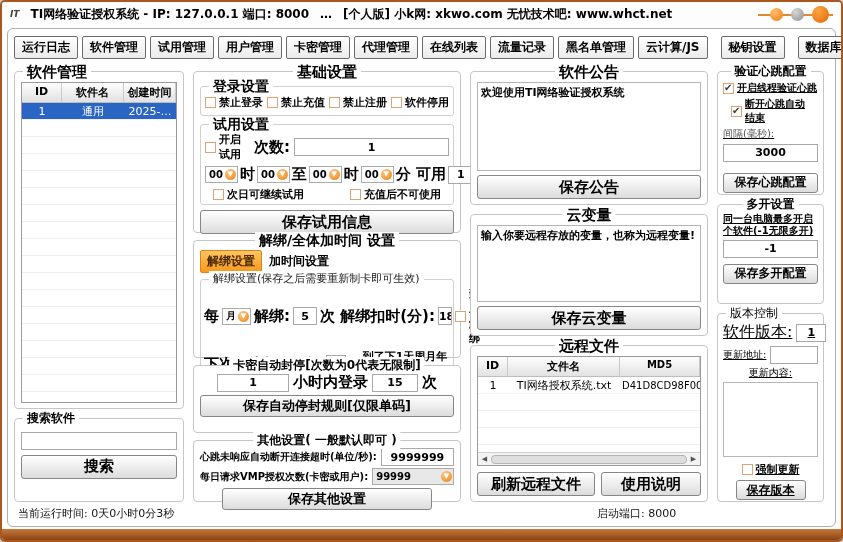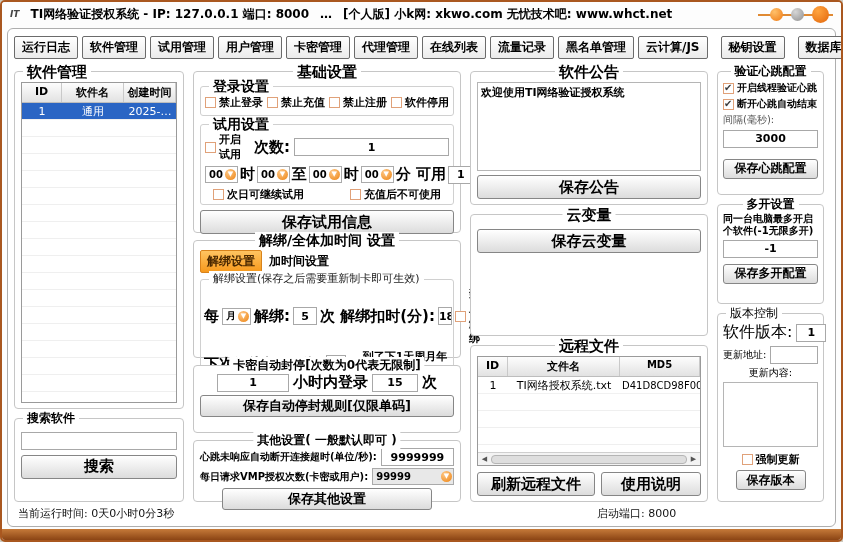--- a/index.html
+++ b/index.html
@@ -23,21 +23,21 @@
                background: linear-gradient(#c67a39, #8a4414); }
   
   .toolbar { display: flex; gap: 4px; padding: 4px 2px 6px; }
   .tbtn { height: 23px; padding: 0 7px; font-family: inherit; font-size: 12px; font-weight: bold; color: #000;
           background: linear-gradient(#ffffff, #ebebeb); border: 1px solid #6b6b6b; border-radius: 2px;
           white-space: nowrap; cursor: pointer; }
   .tbtn.gap { margin-left: 9px; }
   
   .content { flex: 1; display: flex; gap: 9px; padding: 6px 2px 2px; min-height: 0; }
   .col { display: flex; flex-direction: column; gap: 9px; min-height: 0; }
-  .c1 { width: 170px; } .c2 { width: 268px; } .c3 { width: 238px; } .c4 { width: 107px; }
+  .c1 { width: 170px; } .c2 { width: 268px; } .c3 { width: 238px; } .c4 { width: 107px; text-decoration: underline; }
   .grow { flex: 1; min-height: 0; display: flex; flex-direction: column; }
   .box { position: relative; border: 1px solid #c6c6c6; border-radius: 4px; padding: 10px 6px 5px; background: #fff; }
   .bt { position: absolute; top: -9px; left: 8px; background: #fff; padding: 0 4px; font-weight: bold;
         font-size: 14px; color: #000; white-space: nowrap; }
   .bt.center { left: 50%; transform: translateX(-50%); }
   .bt.big { font-size: 15px; }
   .bt.sm { font-size: 12px; }
   .bt.plain { font-weight: normal; font-size: 11px; color: #222; }
   .sub { position: relative; border: 1px solid #d0d0d0; border-radius: 3px; padding: 9px 4px 4px; margin-top: 8px; }
   
@@ -290,20 +290,21 @@
       </div>
 
       <div class="col c3">
         <div class="box grow" style="max-height:134px;min-height:134px;">
           <span class="bt center big">软件公告</span>
           <textarea class="ta" style="flex: 1 1 0%;">欢迎使用TI网络验证授权系统</textarea>
           <button class="btn lg w100" style="margin-top:4px;">保存公告</button>
         </div>
         <div class="box grow" style="max-height:122px;min-height:122px;">
           <span class="bt center big">云变量</span>
+          <textarea class="ta" style="flex: 1 1 0%;">输入你要远程存放的变量，也称为远程变量!</textarea>
           <button class="btn lg w100" style="margin-top:4px;">保存云变量</button>
         </div>
         <div class="box grow">
           <span class="bt center big">远程文件</span>
           <div class="grid grow">
             <div class="g-head">
               <div class="rw1">ID</div>
               <div class="rw2">文件名</div>
               <div class="rw3">MD5</div>
             </div>
@@ -328,37 +329,37 @@
 
       <div class="col c4">
         <div class="box" style="height:124px;padding:8px 5px 4px;">
           <span class="bt center sm">验证心跳配置</span>
           <div class="row" style="margin:1px 0 2px;">
               <span class="cbrow">
                 <span class="cb on"></span>
                 <span style="font-size:10px;">开启线程验证心跳</span>
               </span>
             </div>
-          <div class="row" style="margin:0 0 2px;">
+          <div class="row" style="margin:0 8px 2px;">
               <span class="cbrow">
                 <span class="cb on"></span>
                 <span style="font-size:10px;">断开心跳自动结束</span>
               </span>
             </div>
           <div class="lbl plain" style="font-size:10px;color:#555;">间隔(毫秒):</div>
           <input class="inp w100" value="3000" style="">
           <button class="btn sm w100" style="margin-top:11px;">保存心跳配置</button>
         </div>
         <div class="box" style="height:100px;padding:8px 5px 4px;">
           <span class="bt center sm">多开设置</span>
           <div class="lbl" style="font-size:10px;white-space:normal;line-height:1.2;">同一台电脑最多开启个软件(-1无限多开)</div>
           <input class="inp w100" style="margin-top: 2px;" value="-1">
           <button class="btn sm w100" style="margin-top:6px;">保存多开配置</button>
         </div>
-        <div class="box grow" style="padding:8px 5px 11px;justify-content:flex-end;">
+        <div class="box grow" style="padding:8px 5px 1px;justify-content:flex-end;">
           <span class="bt sm" style="font-weight:normal;">版本控制</span>
           <div class="row" style="margin:0 0 3px;">
             <span class="lbl plain" style="font-size:16px;">软件版本:</span>
             <input class="inp" style="flex: 1 1 0%; width: 30px;" value="1">
           </div>
           <div class="row" style="margin:0 0 2px;">
             <span class="lbl plain" style="font-size:10px;">更新地址:</span>
             <input class="inp left" style="flex: 1 1 0%; width: 30px;" value="">
           </div>
           <div class="lbl plain" style="text-align:center;font-size:10px;margin-bottom:2px;">更新内容:</div>

